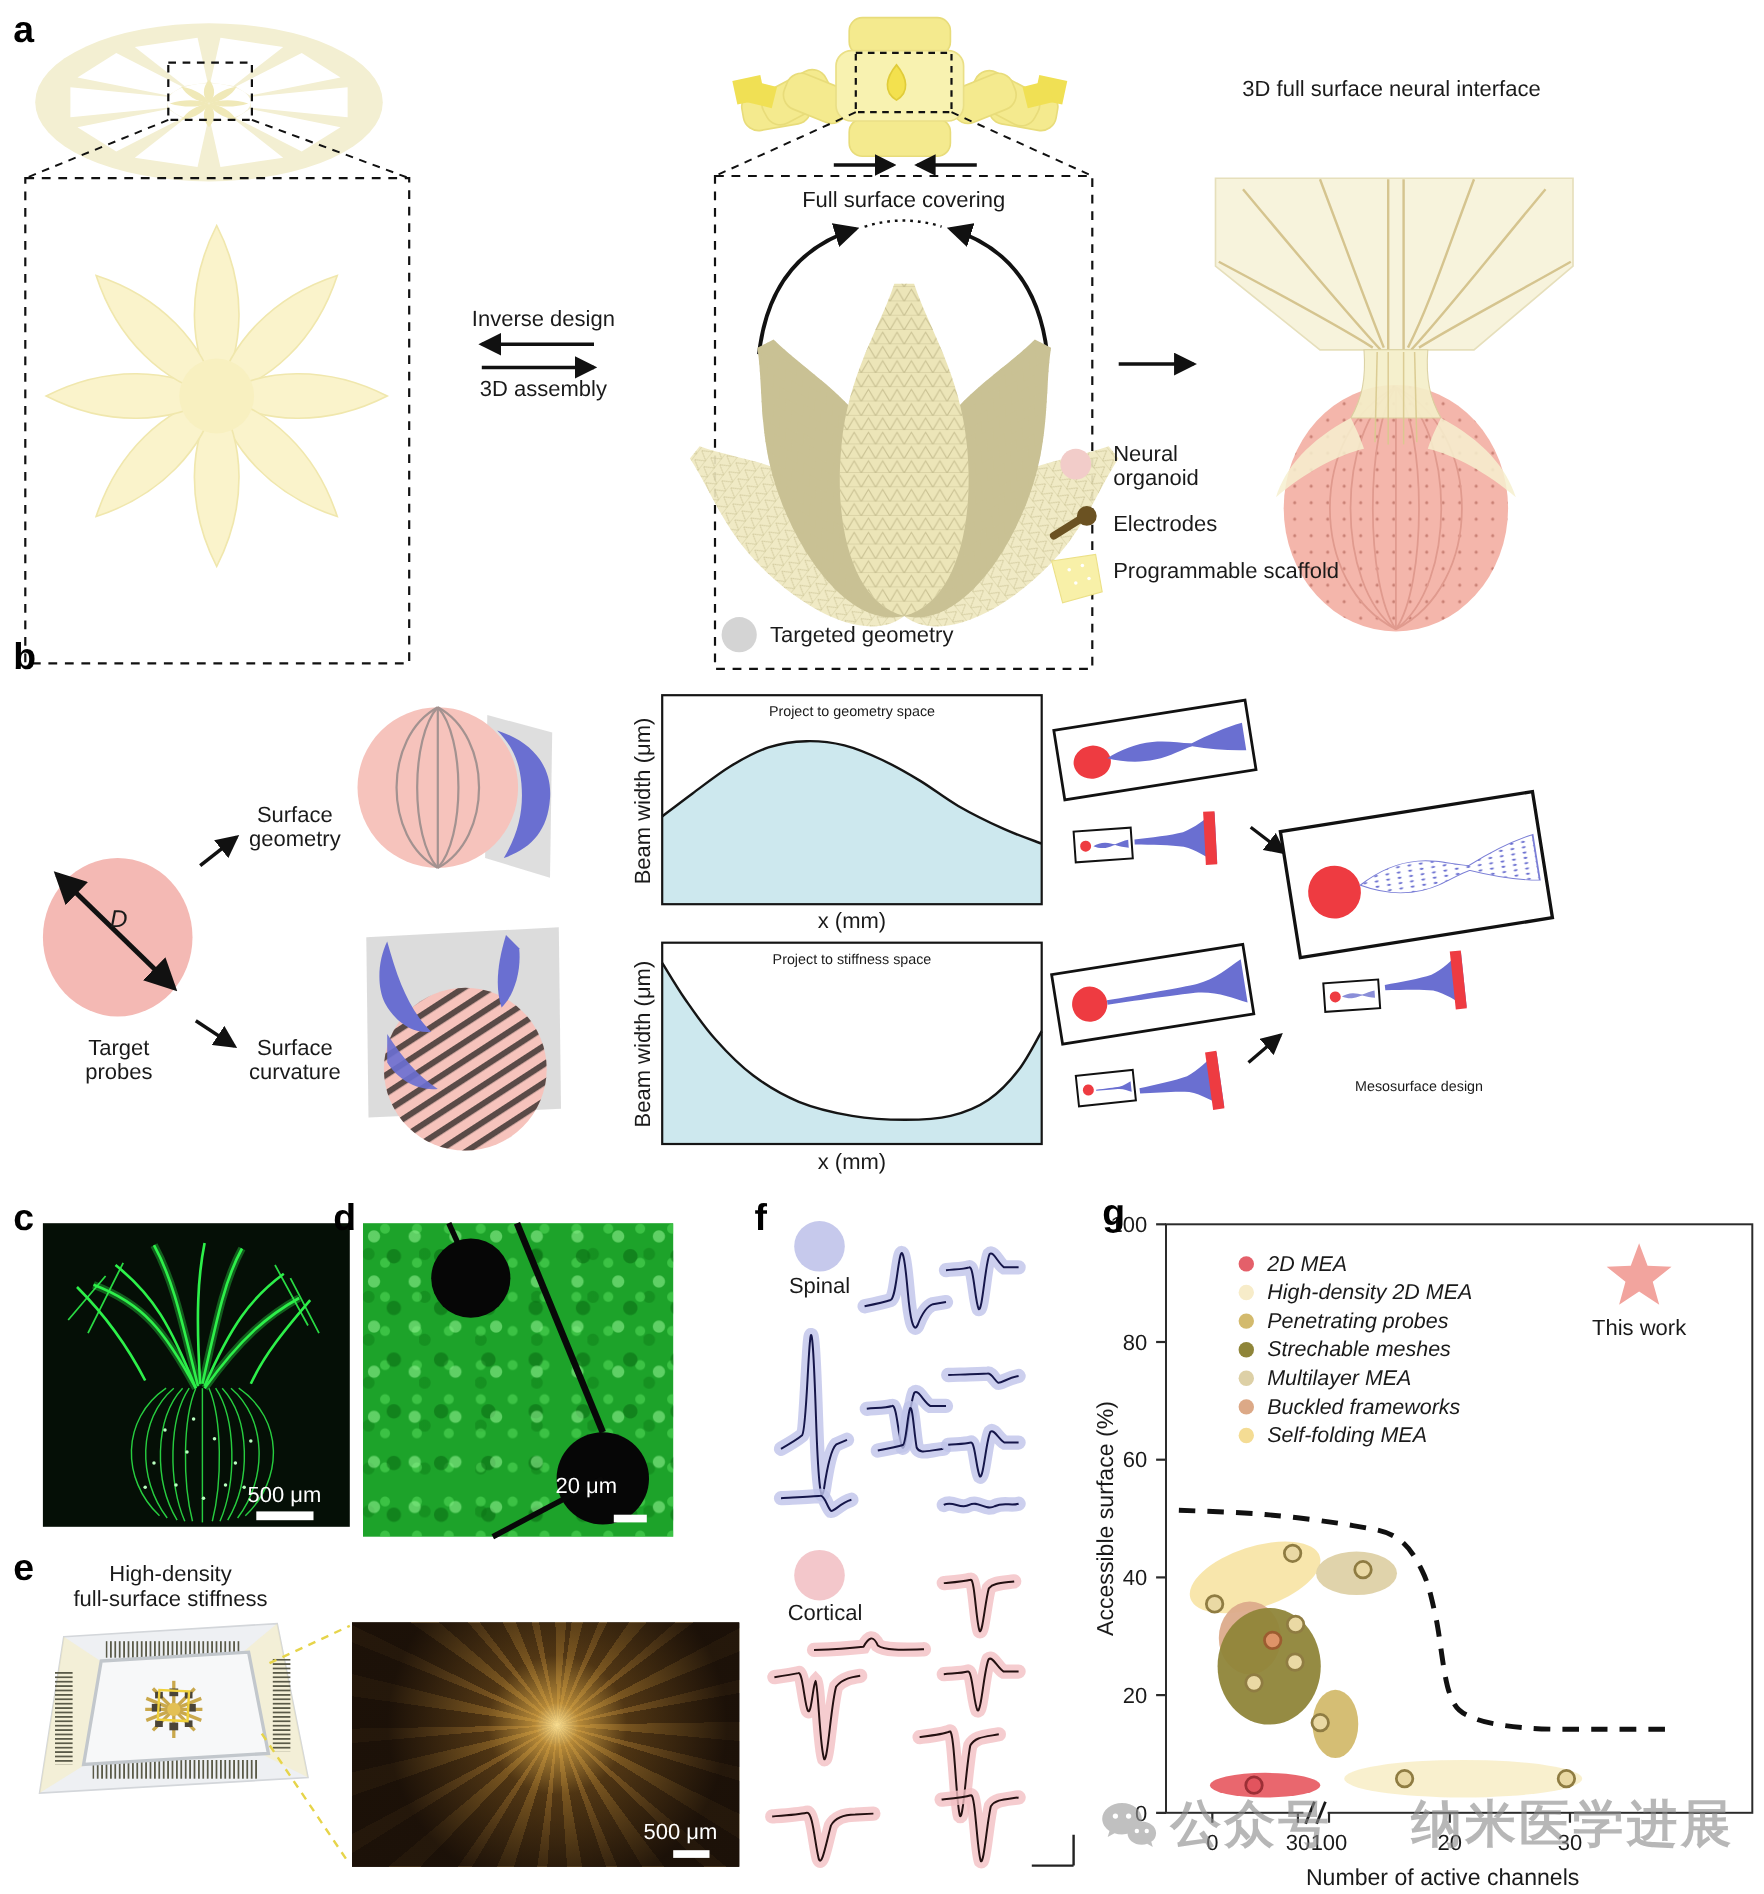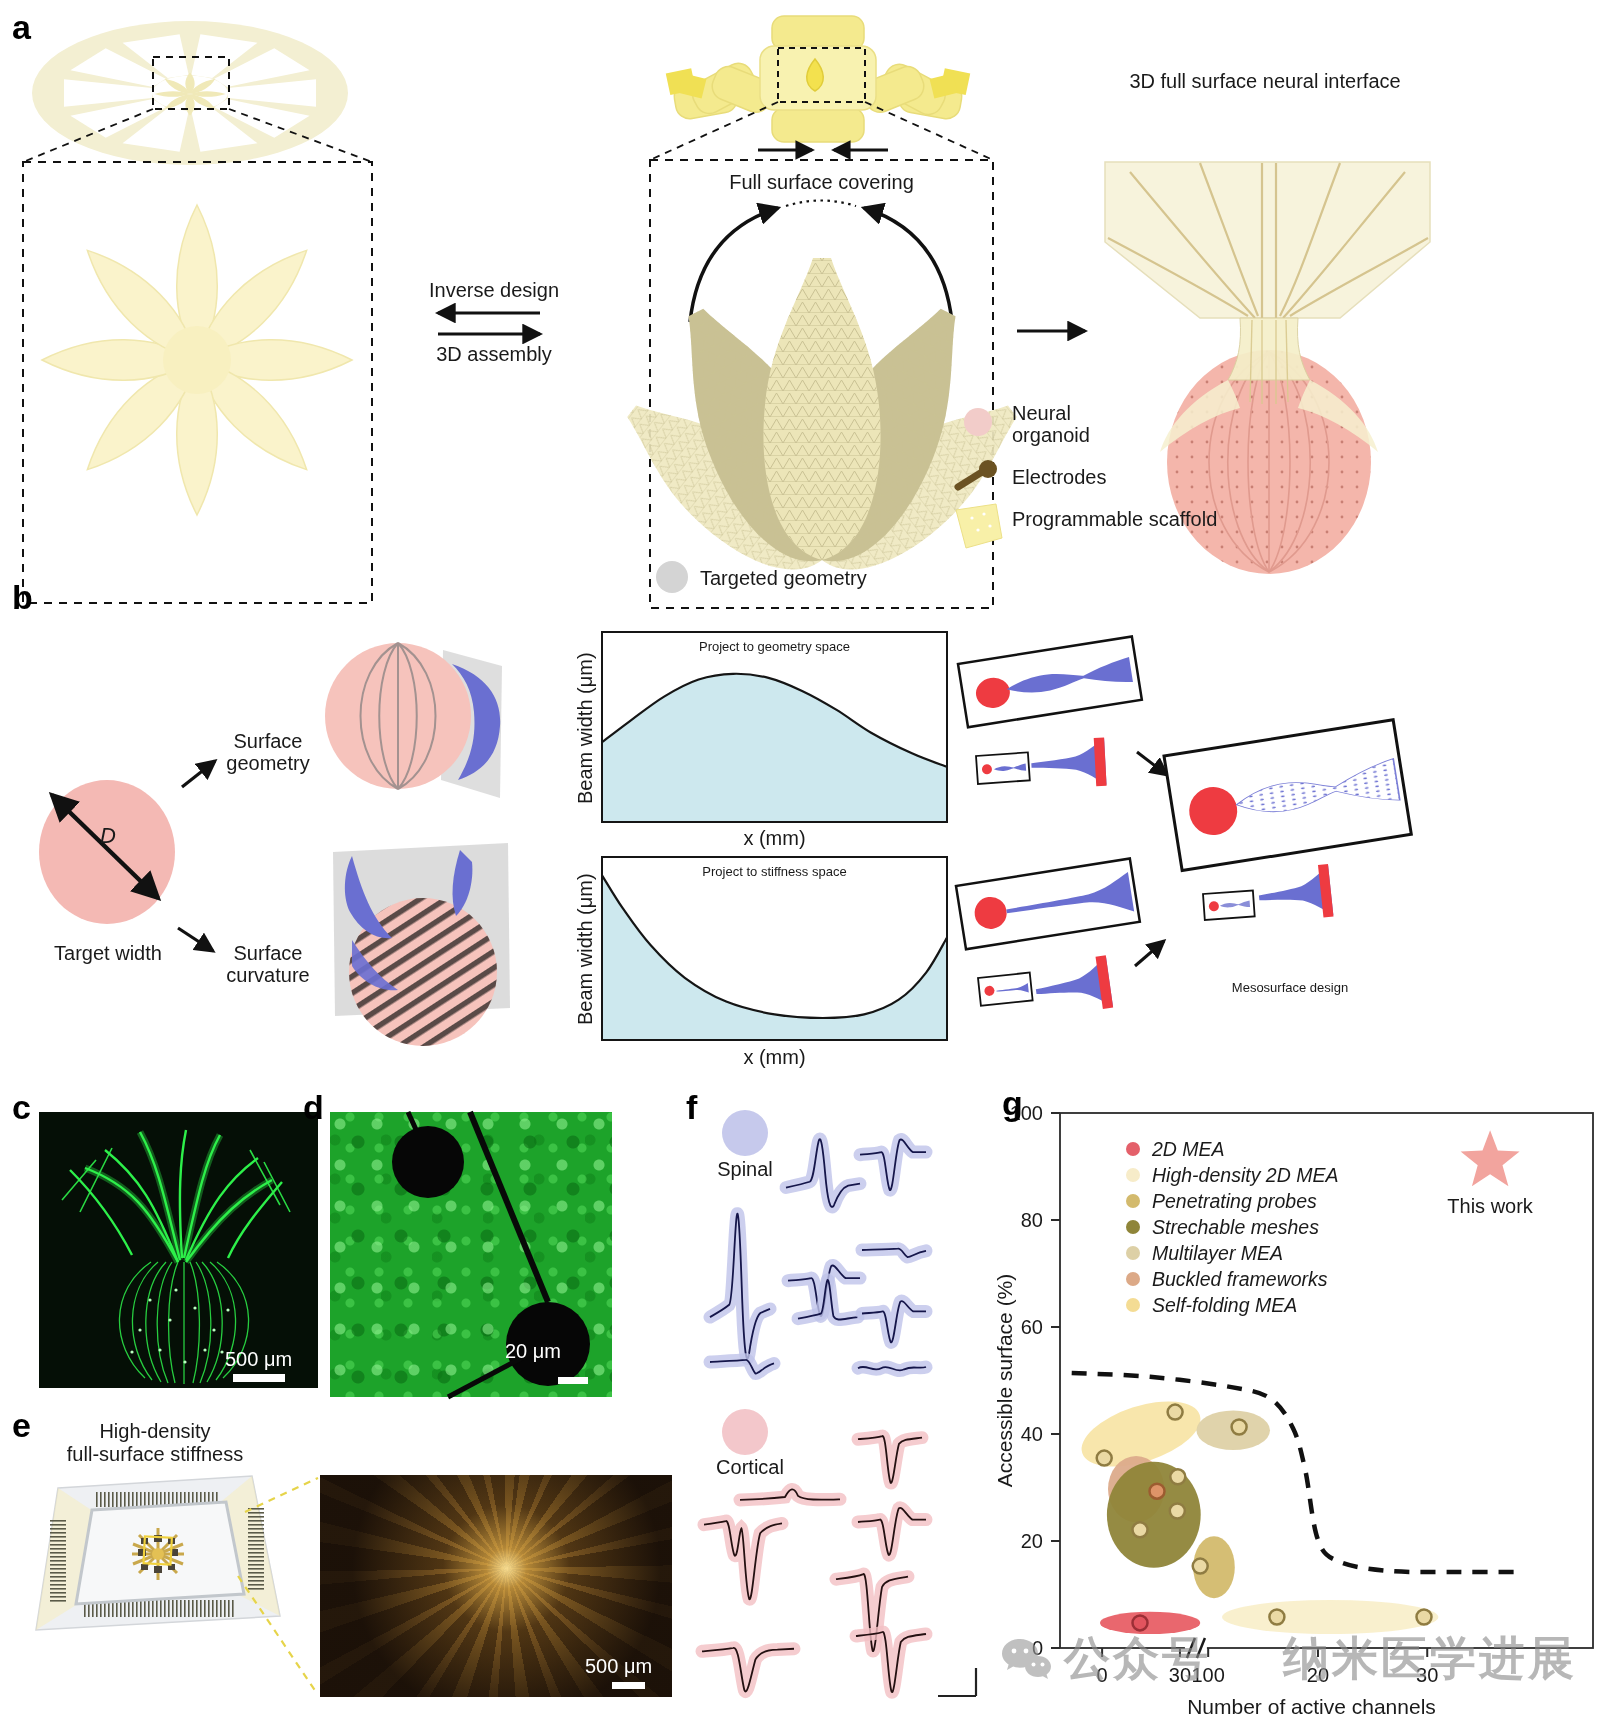--- a/index.html
+++ b/index.html
@@ -591,21 +591,21 @@
   <div class="abs txt ctr" style="left:394px;top:279px;width:200px;">Inverse design</div>
   <div class="abs txt ctr" style="left:394px;top:343px;width:200px;">3D assembly</div>
   <div class="abs txt ctr" style="left:650px;top:171px;width:343px;">Full surface covering</div>
   <div class="abs txt" style="left:700px;top:567px;">Targeted geometry</div>
   <div class="abs txt ctr" style="left:1085px;top:70px;width:360px;">3D full surface neural interface</div>
   <div class="abs txt" style="left:1012px;top:402px;width:105px;">Neural organoid</div>
   <div class="abs txt" style="left:1012px;top:466px;">Electrodes</div>
   <div class="abs txt" style="left:1012px;top:508px;width:280px;">Programmable scaffold</div>
 
   <div class="abs txt" style="left:100px;top:824px;font-style:italic;font-size:22px;">D</div>
-  <div class="abs txt ctr" style="left:48px;top:942px;width:120px;">Target width</div>
+  <div class="abs txt ctr" style="left:48px;top:942px;width:120px;">Target probes</div>
   <div class="abs txt ctr" style="left:193px;top:730px;width:150px;">Surface geometry</div>
   <div class="abs txt ctr" style="left:193px;top:942px;width:150px;">Surface curvature</div>
   <div class="abs txt ctr small" style="left:602px;top:640px;width:345px;">Project to geometry space</div>
   <div class="abs txt ctr" style="left:602px;top:827px;width:345px;">x (mm)</div>
   <div class="abs txt ctr rot" style="left:480px;top:717px;width:210px;">Beam width (μm)</div>
   <div class="abs txt ctr small" style="left:602px;top:865px;width:345px;">Project to stiffness space</div>
   <div class="abs txt ctr" style="left:602px;top:1046px;width:345px;">x (mm)</div>
   <div class="abs txt ctr rot" style="left:480px;top:938px;width:210px;">Beam width (μm)</div>
   <div class="abs txt ctr small" style="left:1190px;top:981px;width:200px;">Mesosurface design</div>
 

